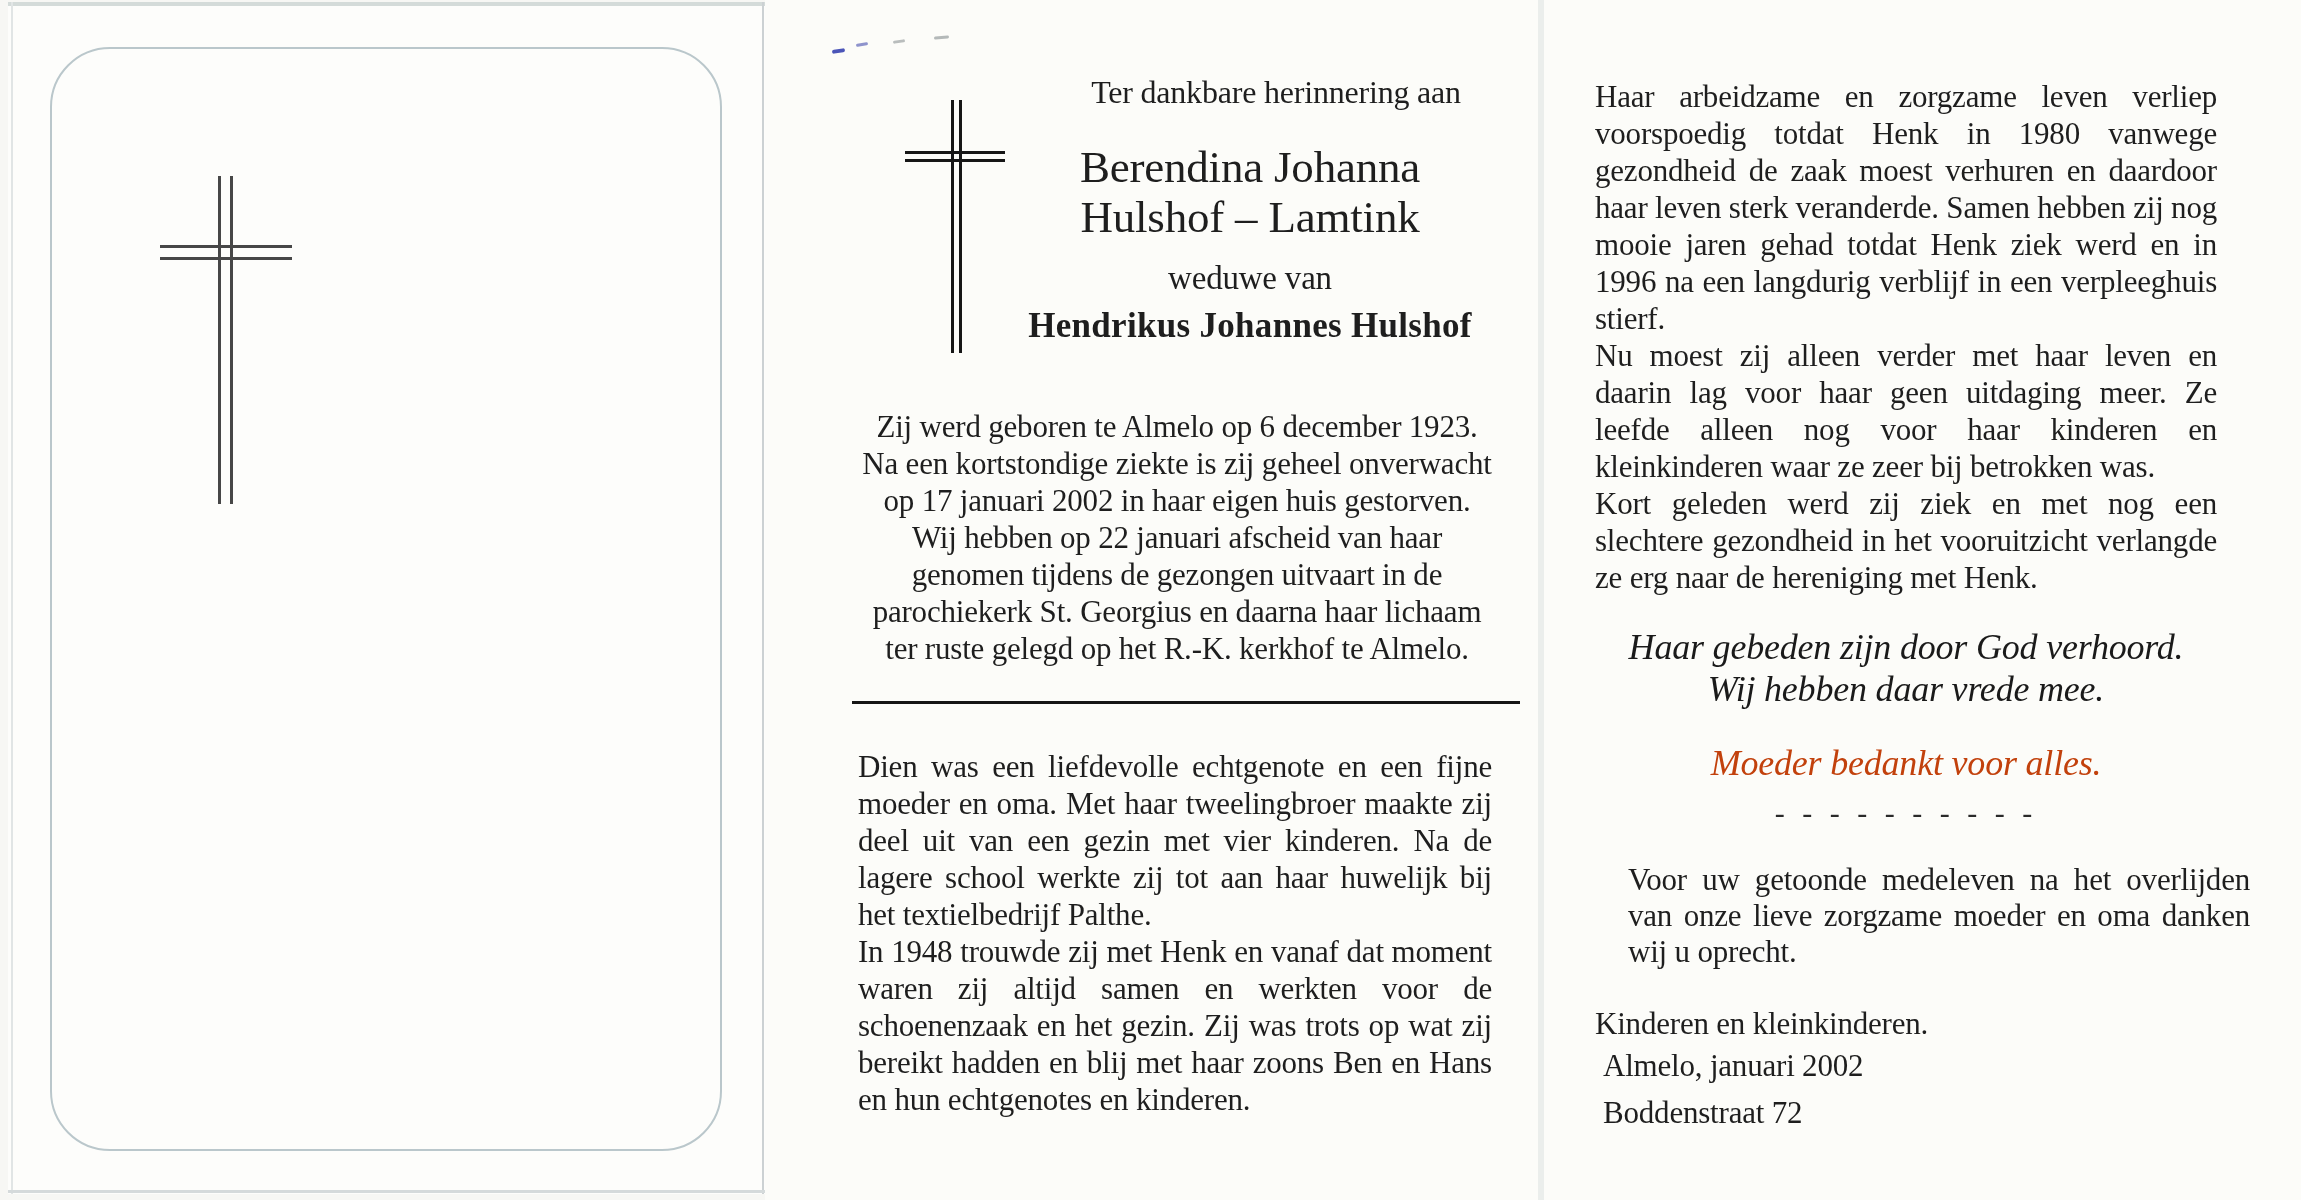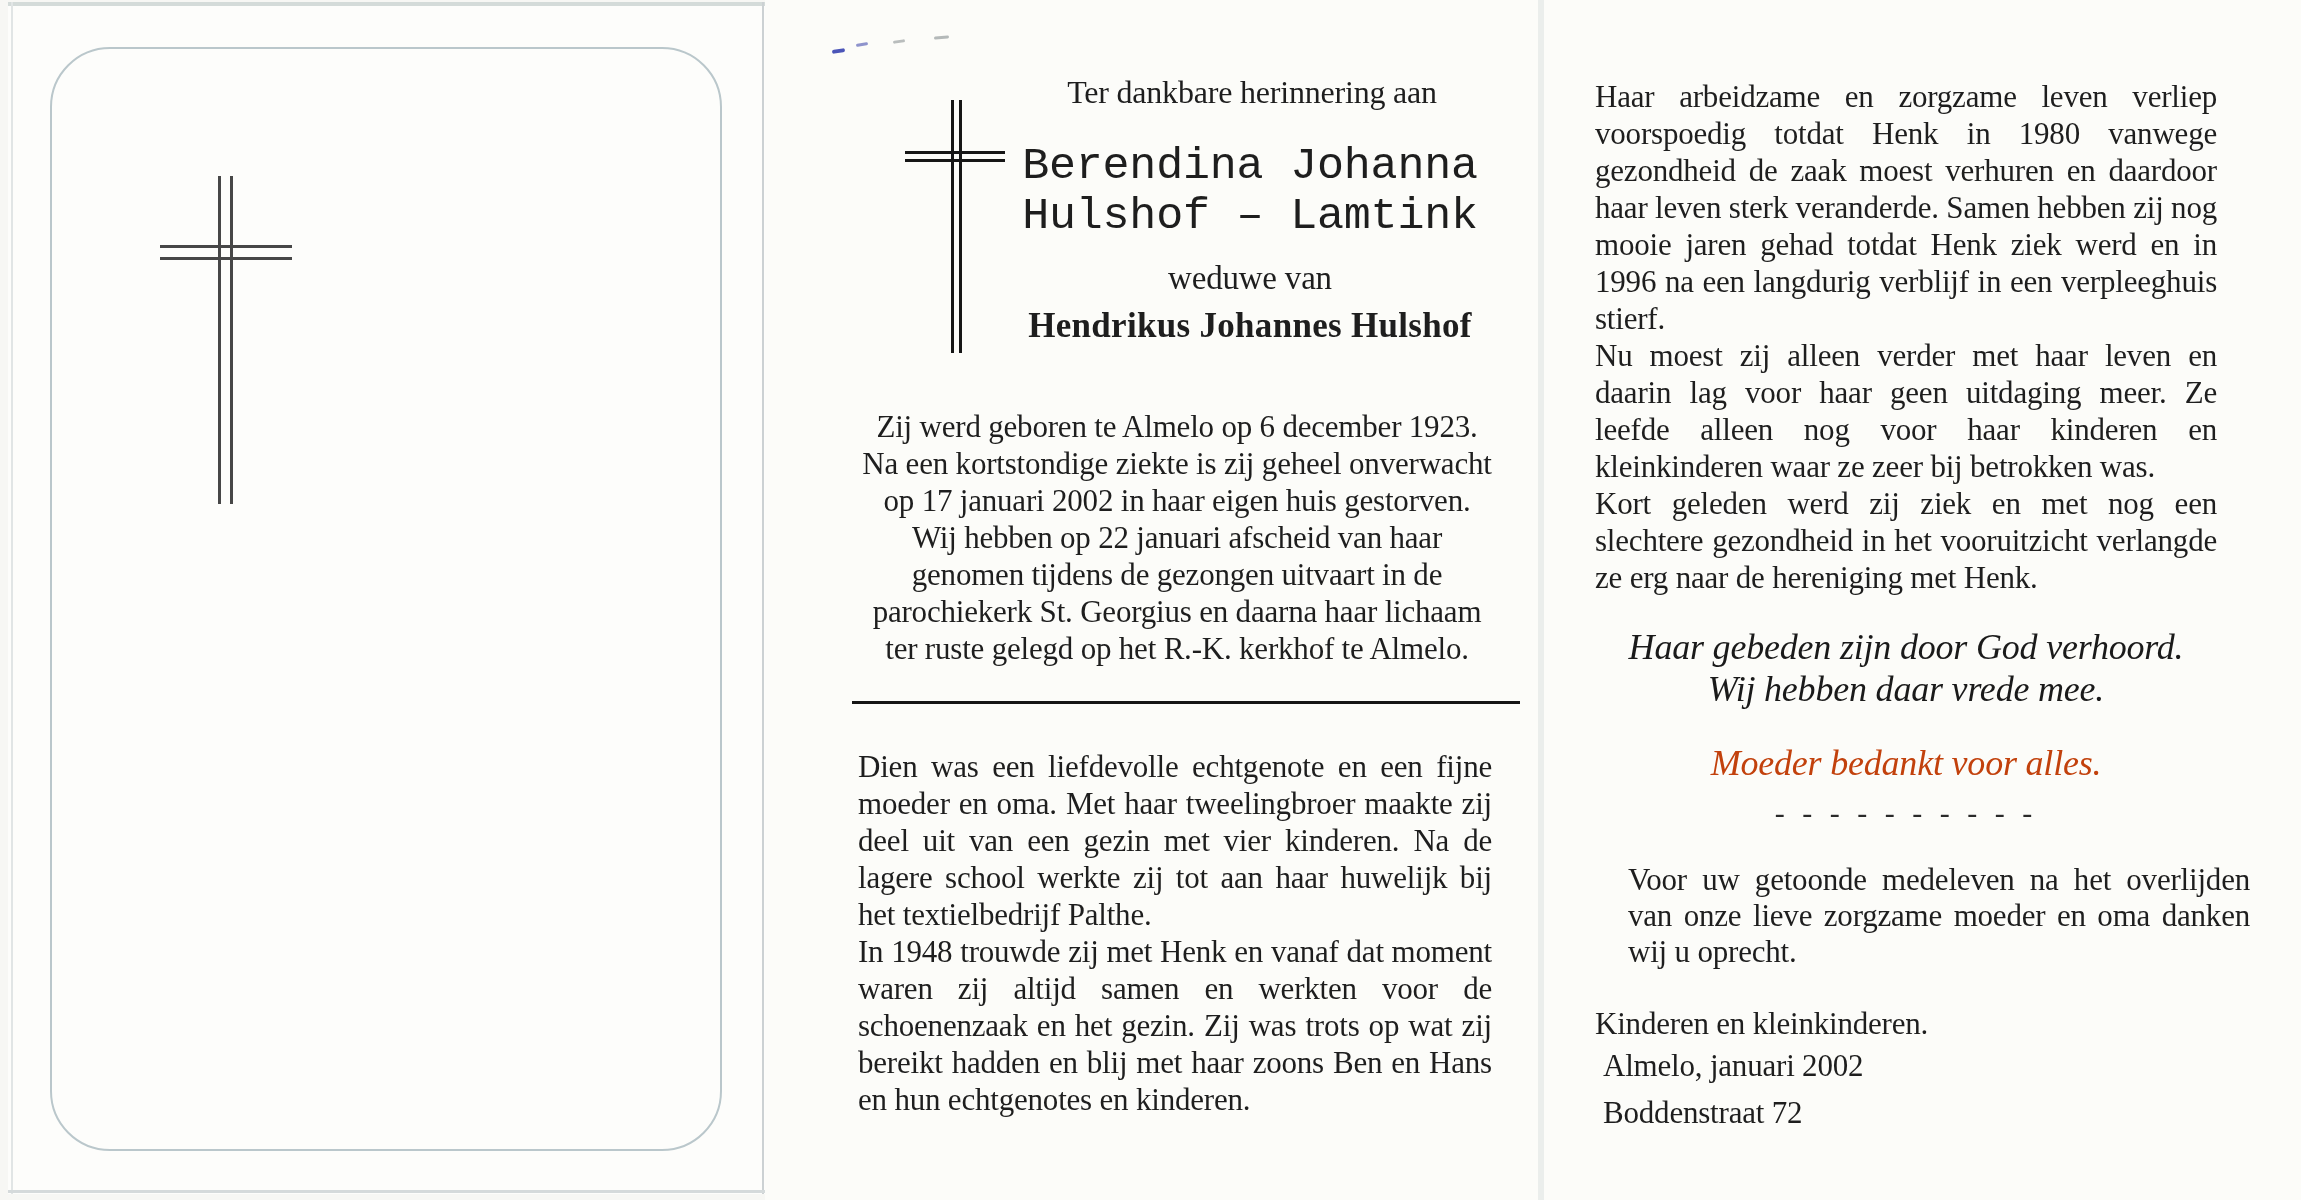--- a/index.html
+++ b/index.html
@@ -50,22 +50,22 @@
   .mark-blue-1{left:832px;top:49px;width:13px;height:4px;background:#4b55b8;transform:rotate(-8deg);}
   .mark-blue-2{left:856px;top:43px;width:12px;height:3px;background:#7a80c4;opacity:.85;transform:rotate(-10deg);}
   .mark-gray-1{left:893px;top:40px;width:12px;height:3px;background:#b9bdbd;transform:rotate(-8deg);}
   .mark-gray-2{left:934px;top:36px;width:15px;height:3px;background:#b4b9b9;transform:rotate(-5deg);}
 
   
   .txt{letter-spacing:-0.2px;}
   .center{text-align:center;}
   .justify{text-align:justify;}
   .right-align{text-align:left;margin-top:24px;}
-  .intro{left:1032px;top:74px;width:440px;font-size:32px;}
-  .names{left:1000px;top:142px;width:500px;font-size:45px;line-height:50px;font-family:Liberation Mono, monospace;}
+  .intro{left:1056px;top:74px;width:440px;font-size:32px;}
+  .names{left:1000px;top:142px;width:500px;font-size:45px;line-height:50px;}
   .relation{left:1040px;top:260px;width:420px;font-size:33px;}
   .spouse{left:990px;top:306px;width:520px;font-size:35px;font-weight:bold;letter-spacing:0.3px;}
   .life-par{left:860px;top:408px;width:634px;font-size:31px;line-height:37px;}
   .rule-mid{left:852px;top:701px;width:668px;height:3px;background:#151515;}
   .tribute{left:858px;top:748px;width:634px;font-size:31px;line-height:37px;}
   .tribute p{margin:0;}
 
   .r-pars{left:1595px;top:78px;width:622px;font-size:31px;line-height:37px;}
   .r-pars p{margin:0;}
   .prayer{left:1595px;top:626px;width:622px;font-size:36px;line-height:42px;font-style:italic;color:#1a1a1a;}

